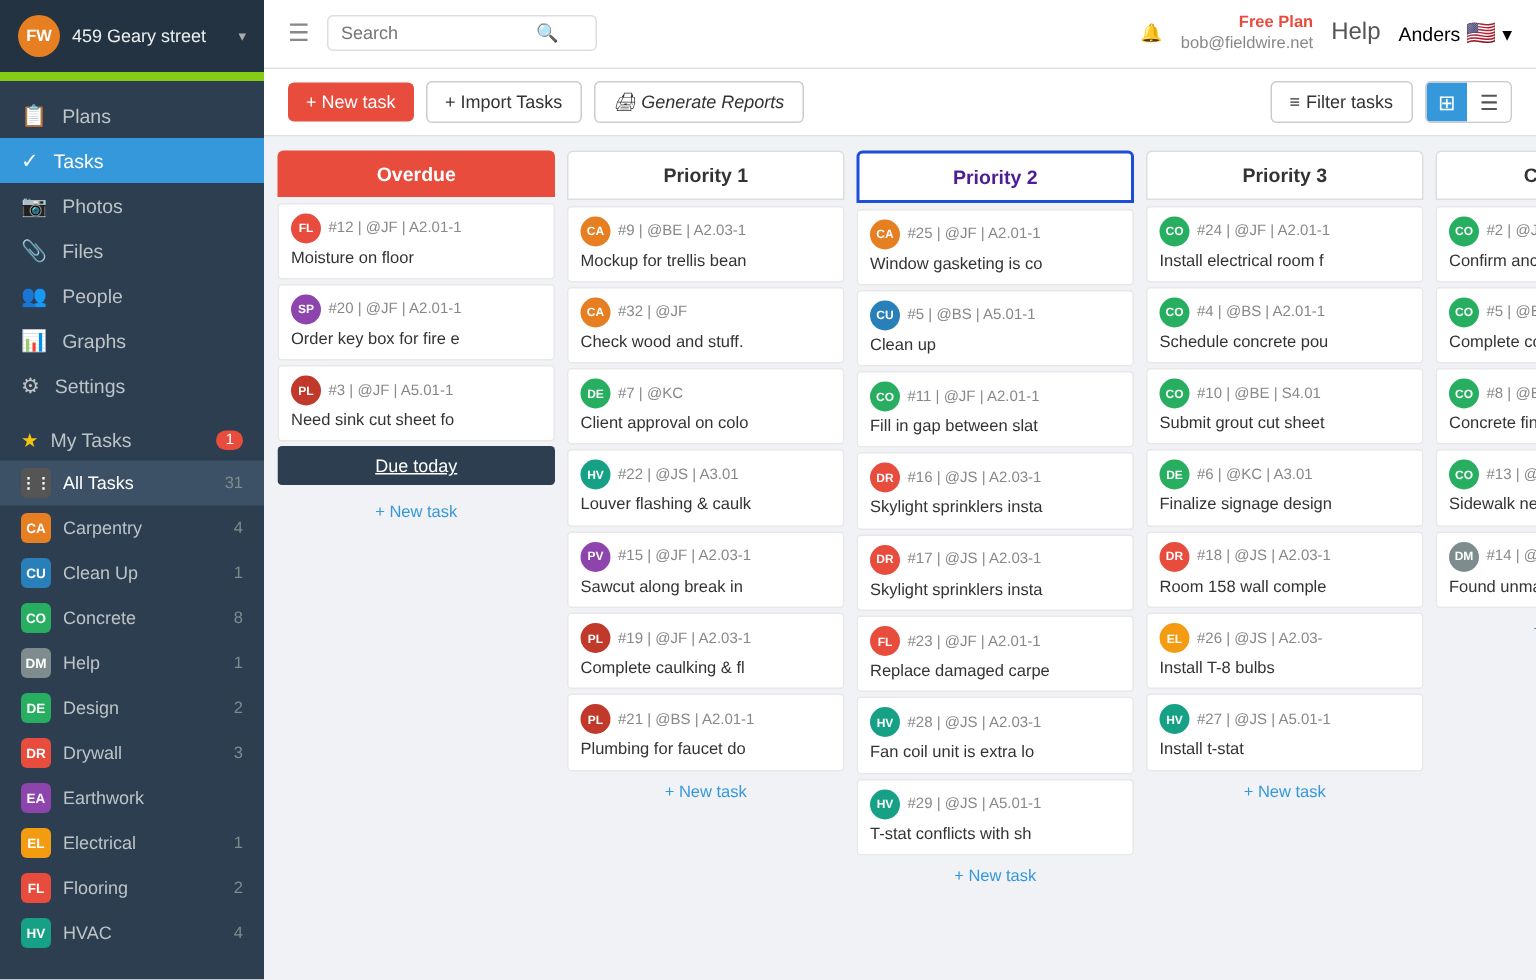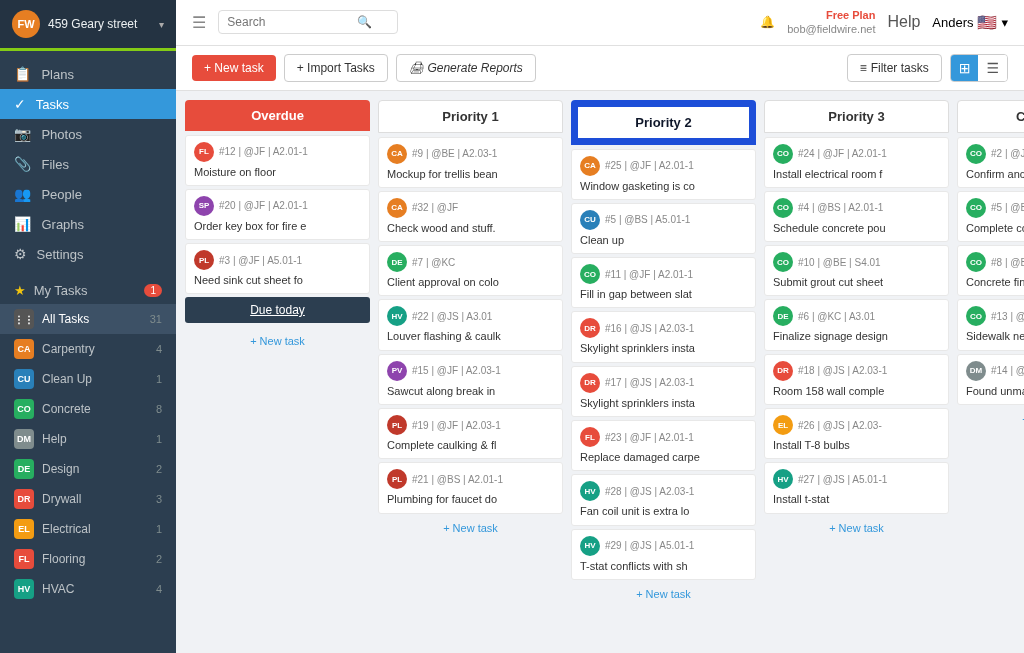--- a/index.html
+++ b/index.html
@@ -1,20 +1,20 @@
 <!DOCTYPE html>
 <html><head>
   <meta charset="utf-8">
   <style>
     * { box-sizing: border-box; margin: 0; padding: 0; }
     body { font-family: -apple-system, BlinkMacSystemFont, 'Segoe UI', sans-serif; font-size: 12px; background: #f5f5f5; display: flex; height: 653px; overflow: hidden; }
 
     
     .sidebar { width: 176px; background: #2c3e50; color: #ecf0f1; display: flex; flex-direction: column; flex-shrink: 0; height: 100%; overflow-y: auto; }
-    .sidebar-header { display: flex; align-items: center; padding: 10px 12px; background: #243342; border-bottom: 3px solid #84cc16; }
+    .sidebar-header { display: flex; align-items: center; padding: 10px 12px; background: #243342; border-bottom: 6px solid #84cc16; }
     .sidebar-logo { width: 28px; height: 28px; background: #e67e22; border-radius: 50%; display: flex; align-items: center; justify-content: center; font-weight: bold; font-size: 11px; color: white; margin-right: 8px; }
     .sidebar-address { font-size: 12px; color: #ecf0f1; flex: 1; }
     .sidebar-chevron { color: #aaa; font-size: 10px; }
     .sidebar-nav { padding: 8px 0; }
     .sidebar-nav-item { display: flex; align-items: center; padding: 7px 14px; cursor: pointer; color: #bdc3c7; font-size: 13px; }
     .sidebar-nav-item.active { background: #3498db; color: white; }
     .sidebar-nav-item .nav-icon { margin-right: 10px; font-size: 14px; }
     .sidebar-section-title { font-size: 10px; text-transform: uppercase; color: #7f8c8d; padding: 8px 14px 4px; letter-spacing: 0.5px; }
     .sidebar-category { display: flex; align-items: center; padding: 5px 14px; cursor: pointer; color: #bdc3c7; font-size: 12px; }
     .sidebar-category.active { color: white; }
@@ -53,21 +53,21 @@
     .view-btns { display: flex; border: 1px solid #ccc; border-radius: 4px; overflow: hidden; }
     .view-btn { padding: 5px 8px; background: white; border: none; cursor: pointer; color: #555; font-size: 14px; }
     .view-btn.active { background: #3498db; color: white; }
 
     
     .board { flex: 1; overflow-x: auto; overflow-y: hidden; display: flex; gap: 0; padding: 9px; background: #f0f2f5; }
     .column { min-width: 185px; max-width: 185px; background: transparent; display: flex; flex-direction: column; margin-right: 8px; }
     .column-header { display: flex; align-items: center; justify-content: center; padding: 8px; border-radius: 4px 4px 0 0; font-weight: 600; font-size: 13px; margin-bottom: 4px; position: relative; }
     .column-header.overdue { background: #e74c3c; color: white; }
     .column-header.priority1 { background: white; color: #333; border: 1px solid #ddd; }
-    .column-header.priority2 { background: white; color: #0f172a; border: 7px solid #1d4ed8; text-align: right; }
+    .column-header.priority2 { background: white; color: #4c1d95; border: 2px solid #1d4ed8; text-align: right; }
     .column-header.priority3 { background: white; color: #333; border: 1px solid #ddd; }
     .column-header.completed { background: white; color: #333; border: 1px solid #ddd; }
     .due-today-header { background: #2c3e50; color: white; padding: 6px; text-align: center; border-radius: 3px; font-size: 12px; font-weight: 500; margin-bottom: 4px; text-decoration: underline; }
     .column-body { flex: 1; overflow-y: auto; display: flex; flex-direction: column; gap: 3px; }
     .task-card { background: white; border-radius: 3px; padding: 6px 8px; border: 1px solid #e8e8e8; cursor: pointer; }
     .task-header { display: flex; align-items: center; gap: 5px; margin-bottom: 3px; }
     .task-avatar { width: 20px; height: 20px; border-radius: 50%; display: flex; align-items: center; justify-content: center; font-size: 8px; font-weight: bold; color: white; flex-shrink: 0; }
     .task-meta { font-size: 10px; color: #888; }
     .task-title { font-size: 11px; color: #333; line-height: 1.3; overflow: hidden; text-overflow: ellipsis; white-space: nowrap; }
     .new-task-btn { color: #3498db; font-size: 11px; padding: 5px; cursor: pointer; text-align: center; }
@@ -167,20 +167,25 @@
     <div class="category-badge" style="background:#27ae60">DE</div>
     <span>Design</span>
     <span class="category-count">2</span>
   </div>
       <div class="sidebar-category">
     <div class="category-badge" style="background:#e74c3c">DR</div>
     <span>Drywall</span>
     <span class="category-count">3</span>
   </div>
       <div class="sidebar-category">
+    <div class="category-badge" style="background:#8e44ad">EA</div>
+    <span>Earthwork</span>
+
+  </div>
+      <div class="sidebar-category">
     <div class="category-badge" style="background:#f39c12">EL</div>
     <span>Electrical</span>
     <span class="category-count">1</span>
   </div>
       <div class="sidebar-category">
     <div class="category-badge" style="background:#e74c3c">FL</div>
     <span>Flooring</span>
     <span class="category-count">2</span>
   </div>
       <div class="sidebar-category">

